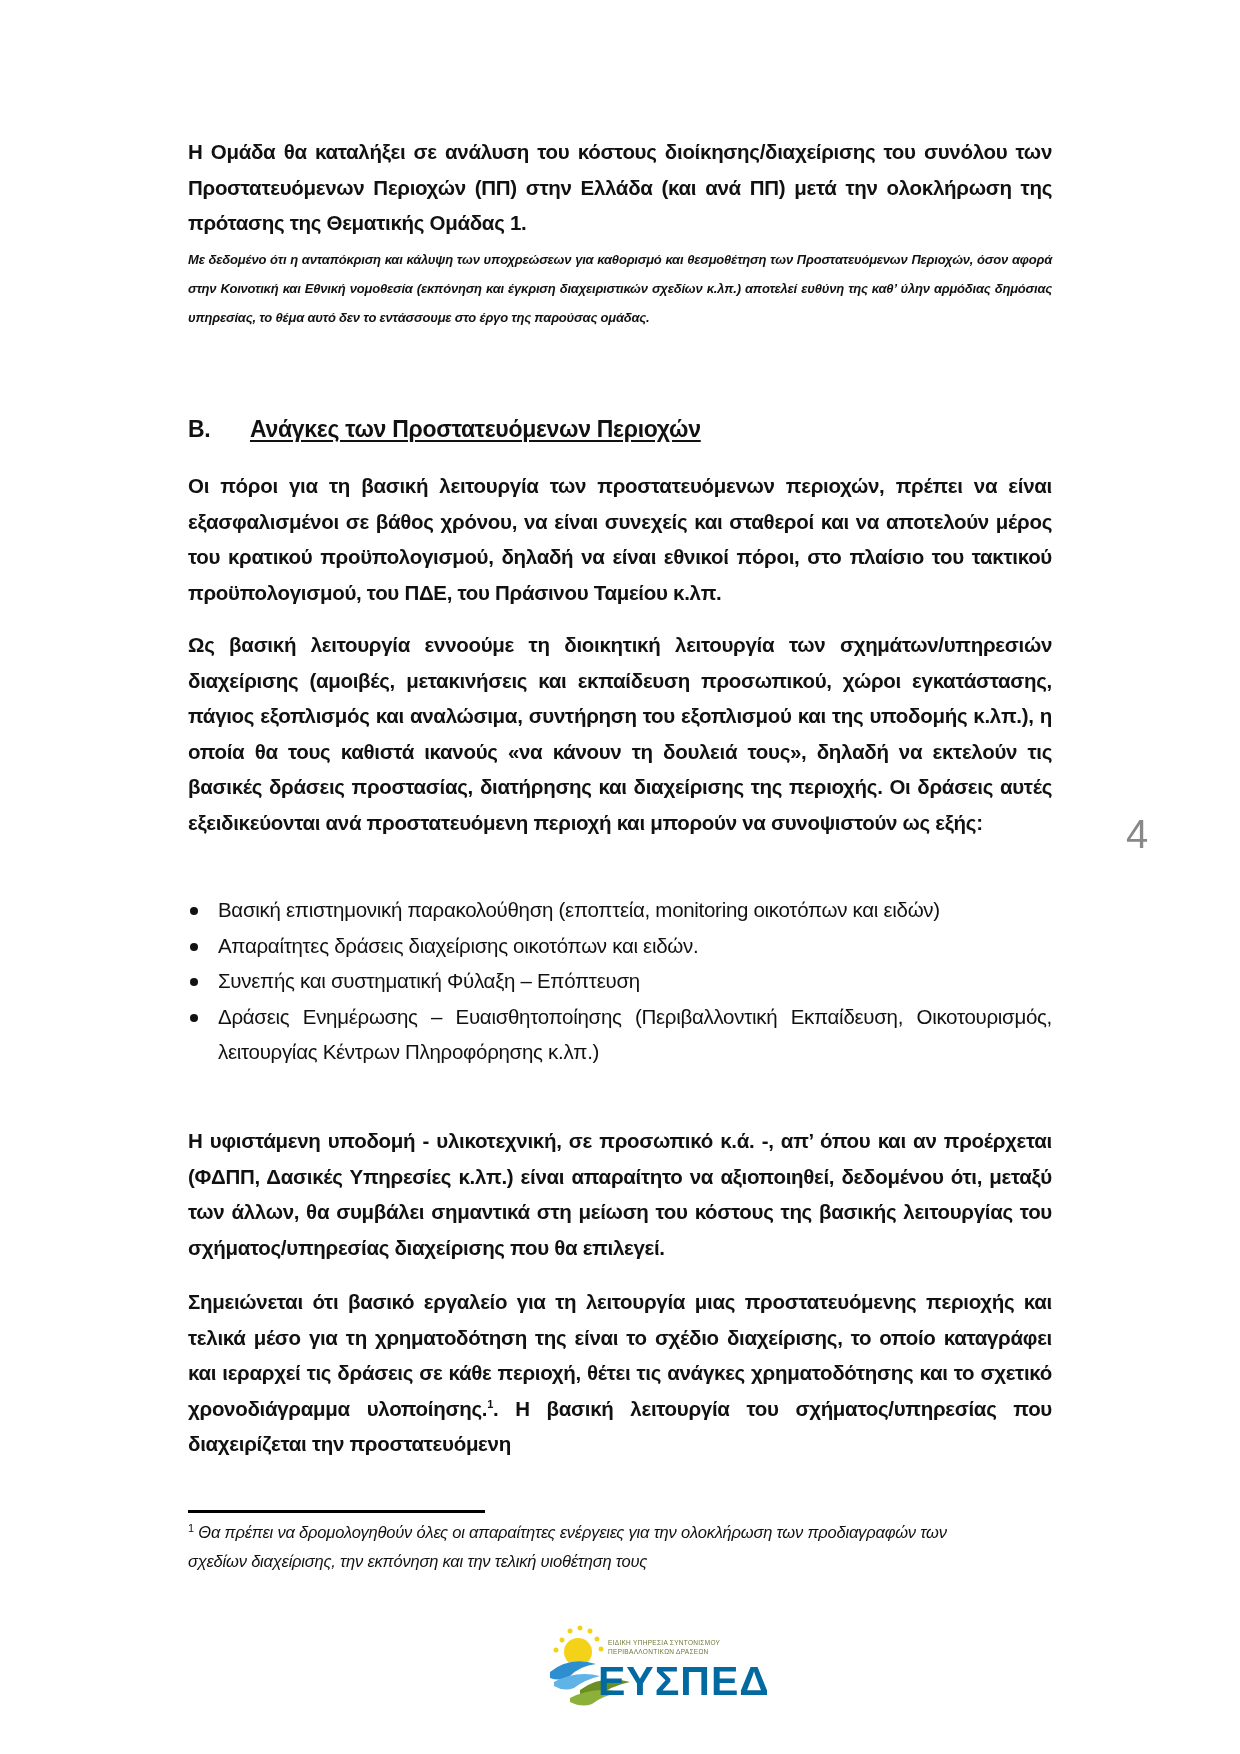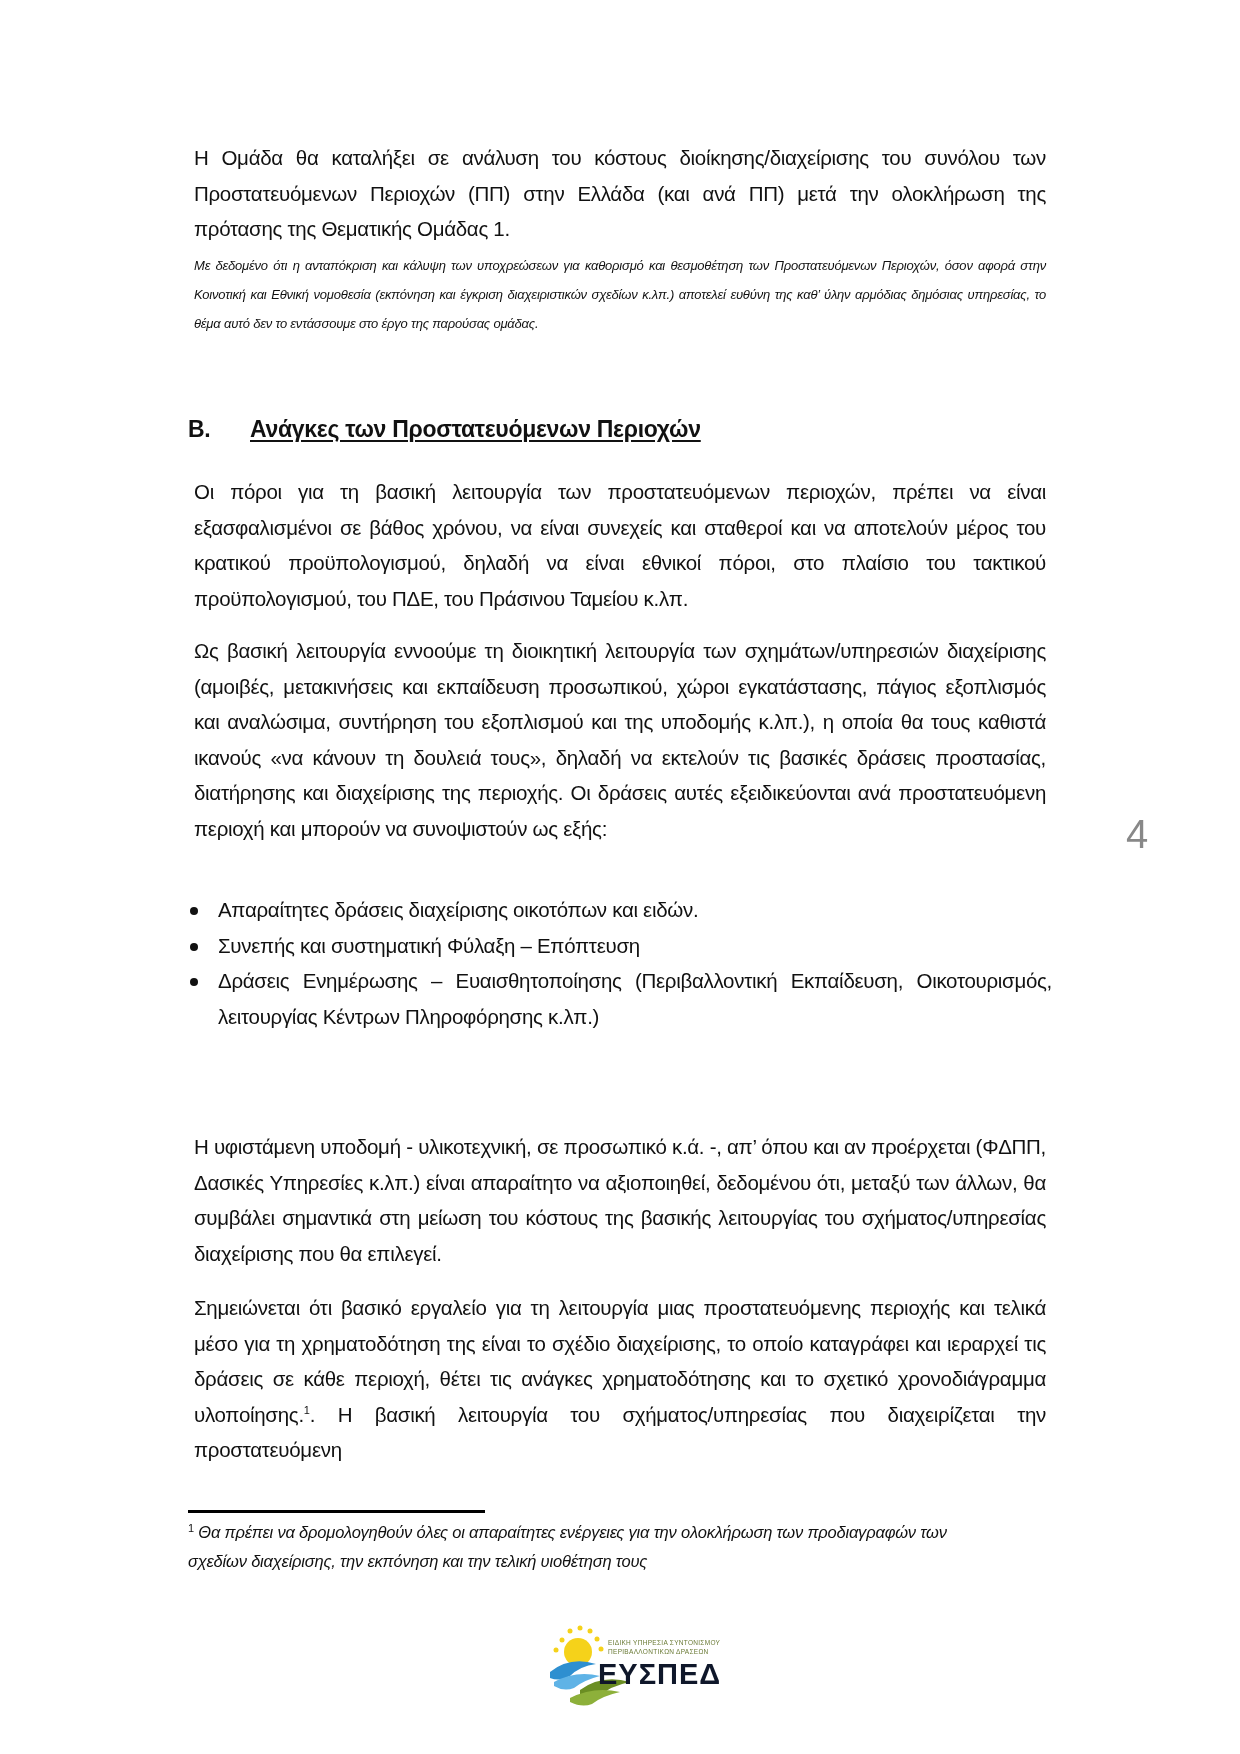--- a/index.html
+++ b/index.html
@@ -1,41 +1,41 @@
 <!DOCTYPE html>
 <html><head>
 <meta charset="utf-8">
 <style>
   html, body { margin: 0; padding: 0; background: #ffffff; }
   body { width: 1240px; height: 1754px; position: relative; overflow: hidden;
          font-family: "Liberation Sans Narrow", "Liberation Sans", sans-serif; color: #111; }
   .page { position: absolute; left: 0; top: 0; width: 1240px; height: 1754px; }
   .text { position: absolute; left: 188px; width: 864px; font-size: 20.5px; line-height: 35.5px;
           text-align: justify; letter-spacing: -0.3px; }
-  .text p { margin: 6px; }
+  .text p { margin: 0; font-weight: bold; }
   .italic { font-style: italic; font-size: 13px; line-height: 29px; letter-spacing: -0.2px; }
   .heading { position: absolute; left: 188px; top: 416px; font-size: 23px; font-weight: bold;
              text-decoration: underline; text-underline-offset: 3px; letter-spacing: -0.3px; }
   .heading .num { display: inline-block; width: 62px; }
   .bullets { position: absolute; left: 188px; width: 864px; margin: 0; padding: 0; list-style: none;
              font-size: 20.5px; line-height: 35.5px; letter-spacing: -0.3px; }
   .bullets li { position: relative; padding-left: 30px; text-align: justify; }
   .bullets li .dot { position: absolute; left: 2px; top: 15px; width: 8px; height: 8px;
                      border-radius: 50%; background: #111; }
   .page-number { position: absolute; left: 1126px; top: 812px; font-size: 40px; color: #888;
                  font-family: "Liberation Sans", sans-serif; }
   .fn-rule { position: absolute; left: 188px; top: 1510px; width: 297px; height: 3px; background: #000; }
   .footnote { position: absolute; left: 188px; top: 1518px; width: 780px; font-size: 16.5px;
               line-height: 29px; font-style: italic; letter-spacing: -0.2px; }
   sup { font-size: 11px; vertical-align: super; line-height: 0; font-style: normal; }
   .logo { position: absolute; left: 540px; top: 1620px; width: 200px; height: 110px; }
   .logo .caption { position: absolute; left: 68px; top: 18px; font-size: 6.5px; color: #6a7a35;
                    letter-spacing: 0.3px; line-height: 9px; font-family: "Liberation Sans", sans-serif; }
-  .logo .brand { position: absolute; left: 58px; top: 38px; font-size: 29px; font-weight: bold;
-                 color: #0f172a; letter-spacing: 1px; font-family: "Liberation Sans", sans-serif; }
+  .logo .brand { position: absolute; left: 58px; top: 38px; font-size: 41px; font-weight: bold;
+                 color: #0369a1; letter-spacing: 1px; font-family: "Liberation Sans", sans-serif; }
 </style>
 </head>
 <body>
 
 <div class="page">
 
   <div class="text" style="top:134px;">
     <p>Η Ομάδα θα καταλήξει σε ανάλυση του κόστους διοίκησης/διαχείρισης του συνόλου των Προστατευόμενων Περιοχών (ΠΠ) στην Ελλάδα (και ανά ΠΠ) μετά την ολοκλήρωση της πρότασης της Θεματικής Ομάδας 1.</p>
   </div>
 
@@ -49,20 +49,21 @@
 
   <div class="text" style="top:468px;">
     <p>Οι πόροι για τη βασική λειτουργία των προστατευόμενων περιοχών, πρέπει να είναι εξασφαλισμένοι σε βάθος χρόνου, να είναι συνεχείς και σταθεροί και να αποτελούν μέρος του κρατικού προϋπολογισμού, δηλαδή να είναι εθνικοί πόροι, στο πλαίσιο του τακτικού προϋπολογισμού, του ΠΔΕ, του Πράσινου Ταμείου κ.λπ.</p>
   </div>
 
   <div class="text" style="top:627px;">
     <p>Ως βασική λειτουργία εννοούμε τη διοικητική λειτουργία των σχημάτων/υπηρεσιών διαχείρισης (αμοιβές, μετακινήσεις και εκπαίδευση προσωπικού, χώροι εγκατάστασης, πάγιος εξοπλισμός και αναλώσιμα, συντήρηση του εξοπλισμού και της υποδομής κ.λπ.), η οποία θα τους καθιστά ικανούς «να κάνουν τη δουλειά τους», δηλαδή να εκτελούν τις βασικές δράσεις προστασίας, διατήρησης και διαχείρισης της περιοχής. Οι δράσεις αυτές εξειδικεύονται ανά προστατευόμενη περιοχή και μπορούν να συνοψιστούν ως εξής:</p>
   </div>
 
   <ul class="bullets" style="top:892px;">
+    <li><span class="dot"></span><span>Βασική επιστημονική παρακολούθηση (εποπτεία, monitoring οικοτόπων και ειδών)</span></li>
     <li><span class="dot"></span><span>Απαραίτητες δράσεις διαχείρισης οικοτόπων και ειδών.</span></li>
     <li><span class="dot"></span><span>Συνεπής και συστηματική Φύλαξη – Επόπτευση</span></li>
     <li><span class="dot"></span><span>Δράσεις Ενημέρωσης – Ευαισθητοποίησης (Περιβαλλοντική Εκπαίδευση, Οικοτουρισμός, λειτουργίας Κέντρων Πληροφόρησης κ.λπ.)</span></li>
   </ul>
 
   <div class="text" style="top:1123px;">
     <p>Η υφιστάμενη υποδομή - υλικοτεχνική, σε προσωπικό κ.ά. -, απ’ όπου και αν προέρχεται (ΦΔΠΠ, Δασικές Υπηρεσίες κ.λπ.) είναι απαραίτητο να αξιοποιηθεί, δεδομένου ότι, μεταξύ των άλλων, θα συμβάλει σημαντικά στη μείωση του κόστους της βασικής λειτουργίας του σχήματος/υπηρεσίας διαχείρισης που θα επιλεγεί.</p>
   </div>
 
   <div class="text" style="top:1284px;">

